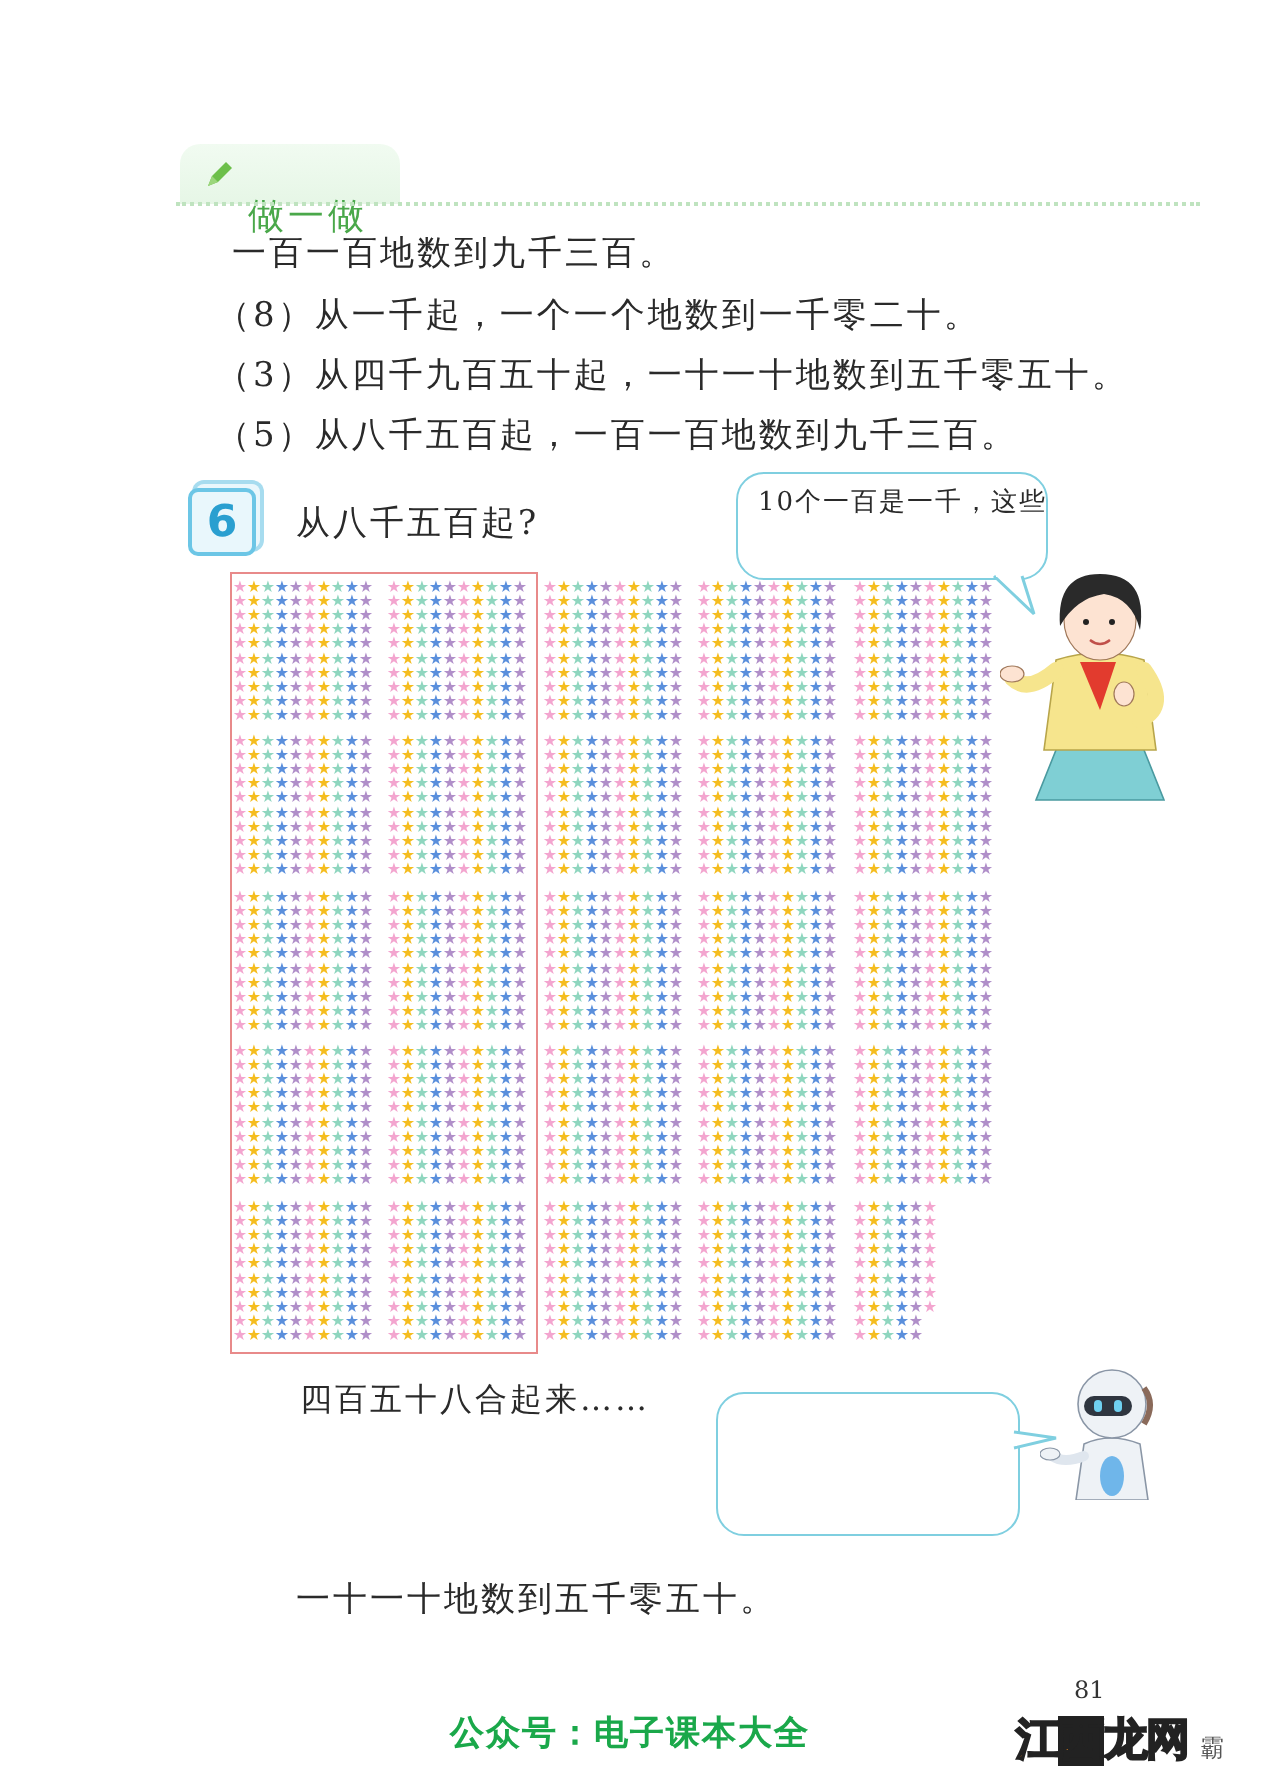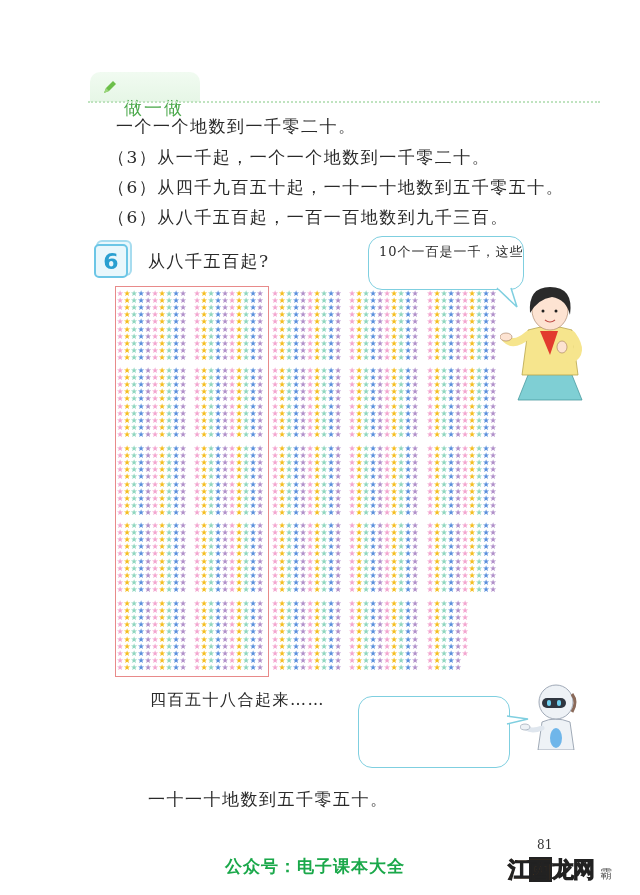--- a/index.html
+++ b/index.html
@@ -63,24 +63,24 @@
 
 <div class="abs zuo-tab">
   <svg width="16" height="16" viewBox="0 0 16 16">
     <path d="M2 14 L4 9 L11 2 L14 5 L7 12 Z" fill="#6cbf4a"></path>
     <path d="M2 14 L4 9 L7 12 Z" fill="#9bd67c"></path>
   </svg>
   <span class="label">做一做</span>
 </div>
 <div class="abs dotted-rule"></div>
 
-<div class="abs body-text" style="left:116px; top:115px;">一个一个地数到一千零二十。</div>
-<div class="abs body-text" style="left:108px; top:146px;">（3）从一千起，一个一个地数到一千零二十。</div>
-<div class="abs body-text" style="left:108px; top:176px;">（6）从四千九百五十起，一十一十地数到五千零五十。</div>
-<div class="abs body-text" style="left:108px; top:206px;">（6）从八千五百起，一百一百地数到九千三百。</div>
+<div class="abs body-text" style="left:116px; top:115px;">一百一百地数到九千三百。</div>
+<div class="abs body-text" style="left:108px; top:146px;">（8）从一千起，一个一个地数到一千零二十。</div>
+<div class="abs body-text" style="left:108px; top:176px;">（3）从四千九百五十起，一十一十地数到五千零五十。</div>
+<div class="abs body-text" style="left:108px; top:206px;">（5）从八千五百起，一百一百地数到九千三百。</div>
 
 <div class="abs num-badge">6</div>
 <div class="abs body-text" style="left:148px; top:250px;">从八千五百起?</div>
 
 <div class="abs bubble" style="left:368px; top:236px; width:156px; height:54px;">
   <div>10个一百是一千，这些</div>
 </div>
 <svg class="abs" style="left:495px; top:287px;" width="30" height="22">
   <path d="M2 1 L22 20 L16 1" fill="#fff" stroke="#7fcfe0" stroke-width="1.5"></path>
   <path d="M3 0 L15 0" stroke="#fff" stroke-width="3"></path>

